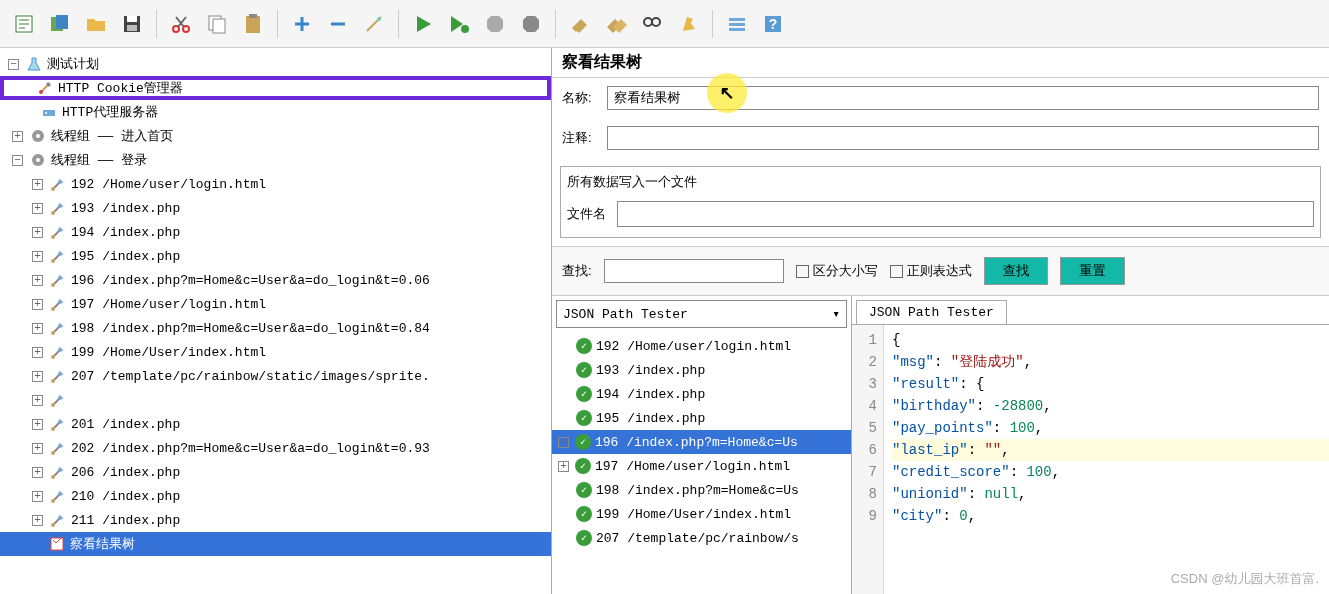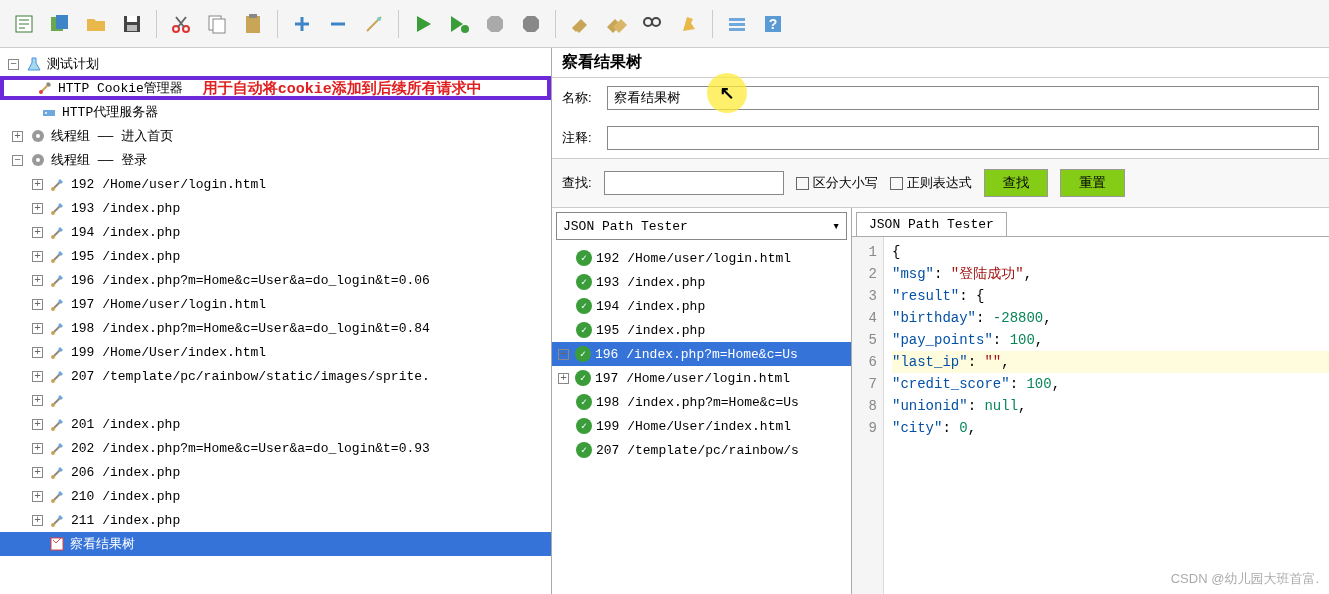--- a/index.html
+++ b/index.html
@@ -22,21 +22,21 @@
 .form-row { display: flex; align-items: center; padding: 8px 10px; }
 .form-label { min-width: 45px; }
 .form-input { flex: 1; border: 1px solid #888; height: 24px; padding: 0 6px; font-family: inherit; }
 .form-input2 { flex: 1; border: 1px solid #888; height: 26px; padding: 0 6px; font-family: inherit; }
 .file-section { border: 1px solid #aaa; margin: 8px; padding: 6px; }
 .file-section-title { font-size: 13px; margin-bottom: 6px; }
 .search-row { display: flex; align-items: center; padding: 10px; gap: 12px; border-top: 1px solid #ccc; border-bottom: 1px solid #ccc; background: #f8f8f8; }
 .search-input { width: 180px; border: 1px solid #888; height: 24px; padding: 0 6px; }
 .chk { display: flex; align-items: center; gap: 4px; }
 .chk-box { width: 13px; height: 13px; border: 1px solid #666; }
-.btn { padding: 4px 18px; border: 1px solid #999; background: #84cc16; cursor: pointer; }
+.btn { padding: 4px 18px; border: 1px solid #999; background: #14b8a6; cursor: pointer; }
 .result-split { flex: 1; display: flex; min-height: 0; }
 .result-left { width: 300px; border-right: 1px solid #aaa; display: flex; flex-direction: column; }
 .result-right { flex: 1; display: flex; flex-direction: column; }
 .dropdown { height: 28px; border: 1px solid #888; margin: 4px; padding: 0 6px; background: #fff; display: flex; align-items: center; justify-content: space-between; font-family: "Courier New", monospace; }
 .tab-bar { display: flex; border-bottom: 1px solid #aaa; padding: 4px 4px 0 4px; }
 .tab { padding: 4px 12px; border: 1px solid #aaa; border-bottom: none; background: #fff; font-family: "Courier New", monospace; }
 .result-tree { flex: 1; overflow: hidden; padding: 2px 0; }
 .rt-row { display: flex; align-items: center; height: 24px; padding-left: 6px; font-family: "Courier New", monospace; white-space: nowrap; overflow: hidden; }
 .rt-row.selected { background: #3673d9; color: #fff; }
 .shield { width: 16px; height: 16px; background: #3a9d3a; border-radius: 50%; display: flex; align-items: center; justify-content: center; color: #fff; font-size: 10px; margin: 0 4px; }
@@ -191,21 +191,20 @@
     </div>
     <div class="tree-row highlighted" style="padding-left:28px">
       <span class="tree-icon">
           <svg width="16" height="16">
             <path d="M3 13L13 3" stroke="#c9a657" stroke-width="2"></path>
             <path d="M10 3l3 3" stroke="#888" stroke-width="3"></path>
             <circle cx="4" cy="12" r="2" fill="#d44"></circle>
           </svg>
         </span>
       <span style="font-family:'Courier New',monospace">HTTP Cookie管理器</span>
-      <span class="annotation">用于自动将cookie添加到后续所有请求中</span>
     </div>
     <div class="tree-row" style="padding-left:36px">
       <span class="tree-icon">
           <svg width="16" height="16">
             <rect x="2" y="6" width="12" height="6" fill="#6fa8dc"></rect>
             <circle cx="5" cy="9" r="1" fill="#fff"></circle>
           </svg>
         </span>
       <span>HTTP代理服务器</span>
     </div>
@@ -411,20 +410,27 @@
       <span>察看结果树</span>
       <div class="cursor-highlight">↖</div>
     </div>
     <div class="form-row">
       <span class="form-label">名称:</span>
       <input class="form-input" value="察看结果树" style="">
     </div>
     <div class="form-row">
       <span class="form-label">注释:</span>
       <input class="form-input" style="">
+    </div>
+    <div class="file-section">
+      <div class="file-section-title">所有数据写入一个文件</div>
+      <div class="form-row" style="padding:4px 0">
+        <span class="form-label" style="min-width:50px">文件名</span>
+        <input class="form-input2" style="">
+      </div>
     </div>
     <div class="search-row">
       <span>查找:</span>
       <input class="search-input" style="">
       <label class="chk">
           <span class="chk-box"></span>
           <span>区分大小写</span>
         </label>
       <label class="chk">
           <span class="chk-box"></span>

